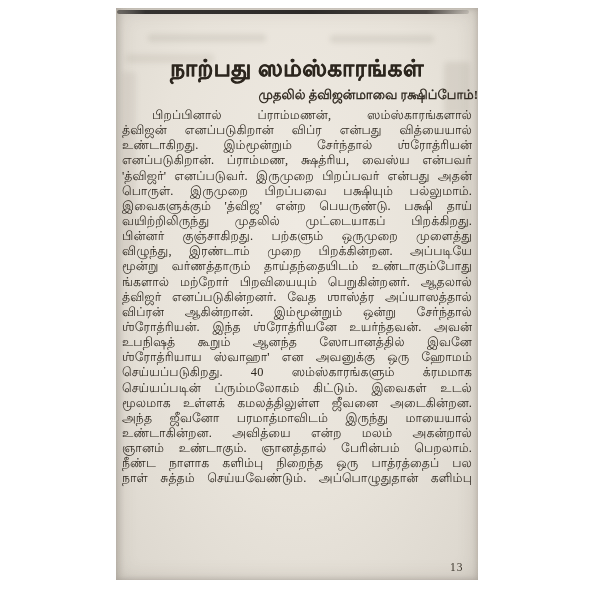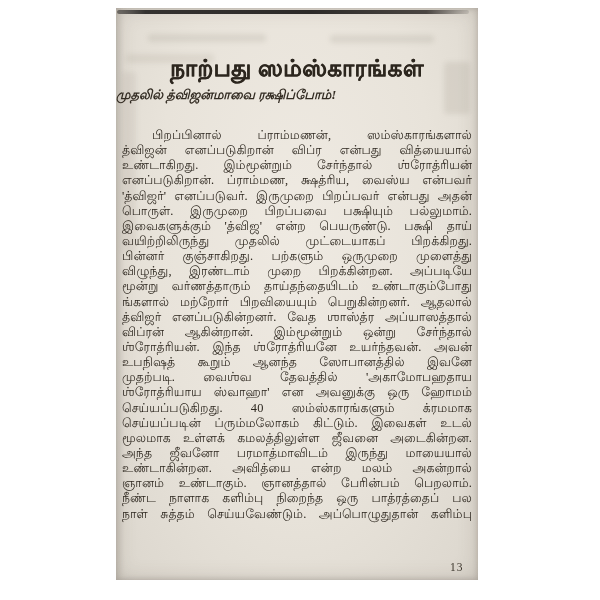--- a/index.html
+++ b/index.html
@@ -25,25 +25,25 @@
   .g4{top:54px;left:328px;width:26px;height:52px;background:rgba(115,105,92,.12);}
   .g5{top:150px;left:344px;width:12px;height:130px;background:rgba(115,105,92,.08);}
   .g6{top:64px;left:6px;width:14px;height:180px;background:rgba(100,92,80,.08);}
   .title{
     position:absolute;top:48px;left:0;width:100%;text-align:center;
     font-size:23px;font-weight:bold;letter-spacing:.5px;color:var(--ink,#2c261e);
     text-shadow:.4px 0 0 var(--ink,#2c261e);
     white-space:nowrap;
   }
   .subtitle{
-    position:absolute;top:79px;left:0;width:100%;text-align:left;
-    font-size:13px;font-weight:bold;color:#332c23;white-space:nowrap;font-style:italic;
+    position:absolute;top:79px;left:0;width:100%;text-align:right;
+    font-size:13px;font-weight:bold;color:#332c23;white-space:nowrap;
   }
   .body-text{
-    position:absolute;top:120px;left:6px;width:350px;color:var(--ink,#2c261e);
+    position:absolute;top:100px;left:6px;width:350px;color:var(--ink,#2c261e);
   }
   .body-line{
     height:15.15px;line-height:15.15px;font-size:12.4px;
     text-align:justify;text-align-last:justify;
     overflow:visible;white-space:nowrap;
     letter-spacing:.1px;
   }
   .body-line.first-line{padding-left:30px;}
   .page-number{
     position:absolute;bottom:7px;left:0;width:96%;text-align:right;
@@ -77,21 +77,20 @@
         <div class="body-line">இவைகளுக்கும் 'த்விஜ' என்ற பெயருண்டு. பக்ஷி தாய்</div>
         <div class="body-line">வயிற்றிலிருந்து முதலில் முட்டையாகப் பிறக்கிறது.</div>
         <div class="body-line">பின்னர் குஞ்சாகிறது. பற்களும் ஒருமுறை முளைத்து</div>
         <div class="body-line">விழுந்து, இரண்டாம் முறை பிறக்கின்றன. அப்படியே</div>
         <div class="body-line">மூன்று வர்ணத்தாரும் தாய்தந்தையிடம் உண்டாகும்போது</div>
         <div class="body-line">ங்களால் மற்றோர் பிறவியையும் பெறுகின்றனர். ஆதலால்</div>
         <div class="body-line">த்விஜர் எனப்படுகின்றனர். வேத ஶாஸ்த்ர அப்யாஸத்தால்</div>
         <div class="body-line">விப்ரன் ஆகின்றான். இம்மூன்றும் ஒன்று சேர்ந்தால்</div>
         <div class="body-line">ஶ்ரோத்ரியன். இந்த ஶ்ரோத்ரியனே உயர்ந்தவன். அவன்</div>
         <div class="body-line">உபநிஷத் கூறும் ஆனந்த ஸோபானத்தில் இவனே</div>
-        <div class="body-line">முதற்படி. வைஶ்வ தேவத்தில் 'அகாமோபஹதாய</div>
         <div class="body-line">ஶ்ரோத்ரியாய ஸ்வாஹா' என அவனுக்கு ஒரு ஹோமம்</div>
         <div class="body-line">செய்யப்படுகிறது. 40 ஸம்ஸ்காரங்களும் க்ரமமாக</div>
         <div class="body-line">செய்யப்படின் ப்ரும்மலோகம் கிட்டும். இவைகள் உடல்</div>
         <div class="body-line">மூலமாக உள்ளக் கமலத்திலுள்ள ஜீவனை அடைகின்றன.</div>
         <div class="body-line">அந்த ஜீவனோ பரமாத்மாவிடம் இருந்து மாயையால்</div>
         <div class="body-line">உண்டாகின்றன. அவித்யை என்ற மலம் அகன்றால்</div>
         <div class="body-line">ஞானம் உண்டாகும். ஞானத்தால் பேரின்பம் பெறலாம்.</div>
         <div class="body-line">நீண்ட நாளாக களிம்பு நிறைந்த ஒரு பாத்ரத்தைப் பல</div>
         <div class="body-line">நாள் சுத்தம் செய்யவேண்டும். அப்பொழுதுதான் களிம்பு</div>
       </div>

